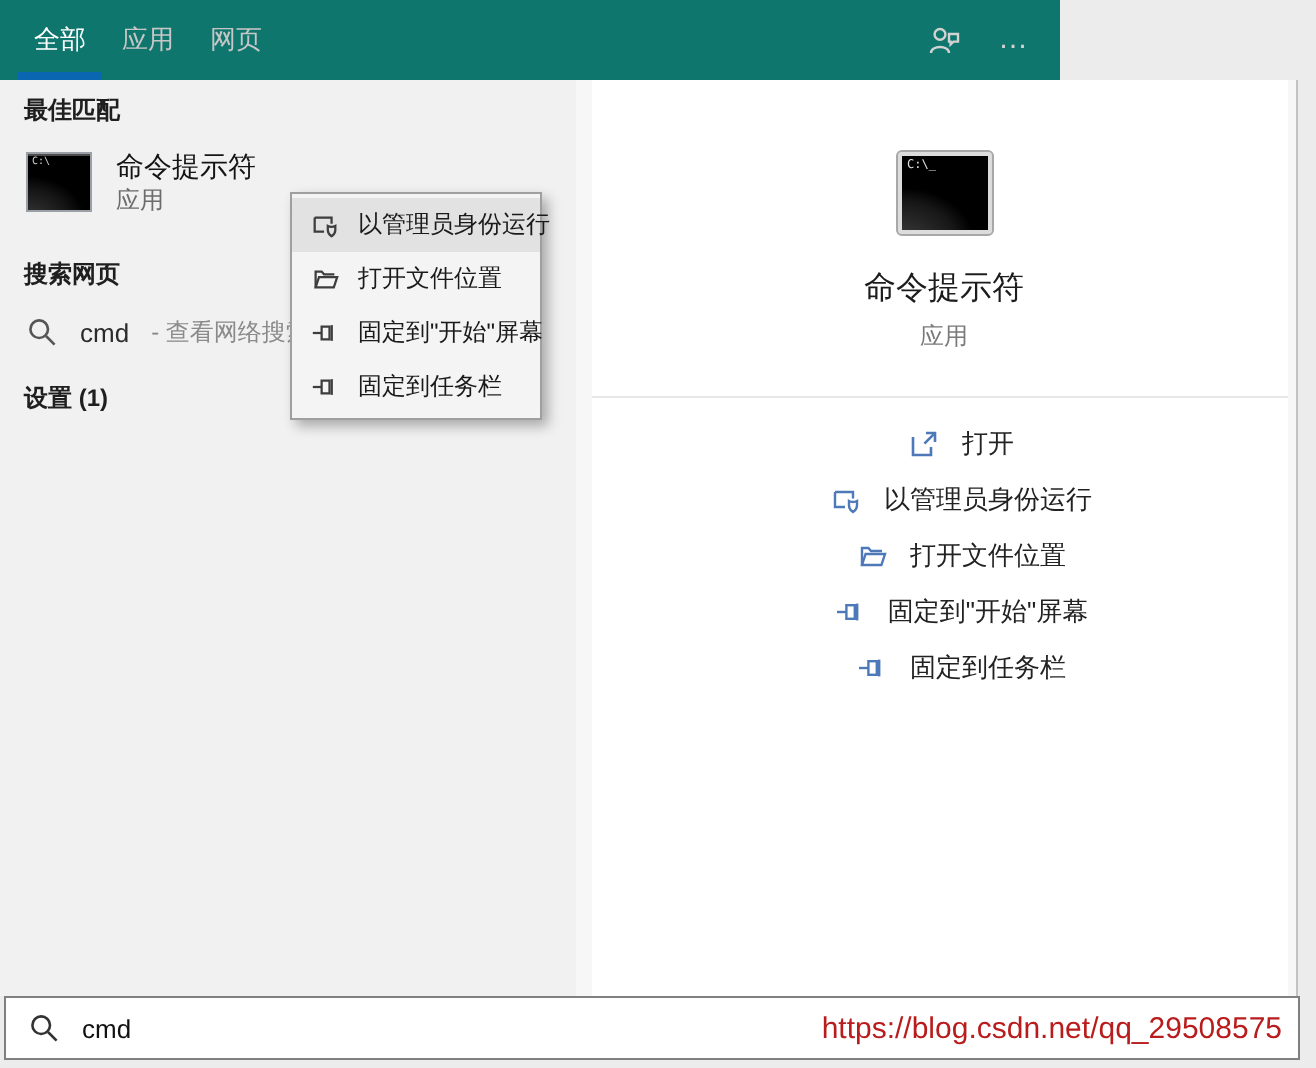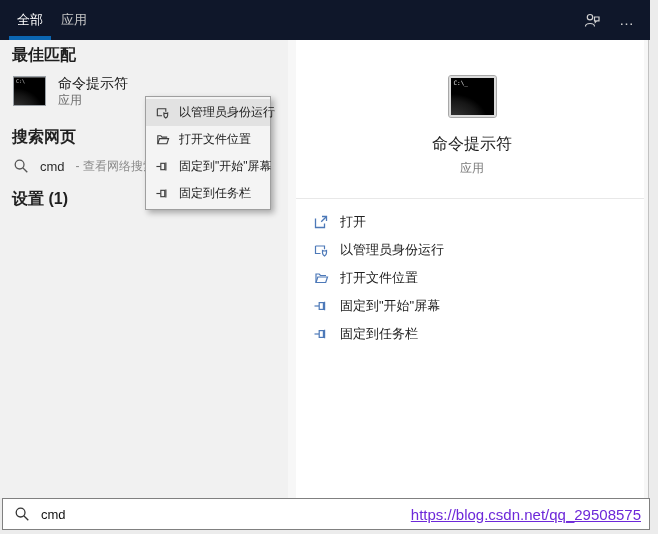--- a/index.html
+++ b/index.html
@@ -1,32 +1,32 @@
 <!DOCTYPE html>
 <html><head>
 <meta charset="utf-8">
 <style>
   * { margin:0; padding:0; box-sizing:border-box; }
   html,body { width:658px; height:534px; }
   body { font-family:"Liberation Sans","DejaVu Sans",sans-serif; }
   .screen { position:relative; width:658px; height:534px; background:#ececec; overflow:hidden; }
 
   
-  .header { position:absolute; left:0; top:0; width:650px; height:40px; background:#0f172a; display:flex; align-items:stretch; }
+  .header { position:absolute; left:0; top:0; width:530px; height:40px; background:#0f766e; display:flex; align-items:stretch; }
   .tabs { display:flex; padding-left:8px; }
   .tab { display:flex; align-items:center; padding:0 9px; font-size:13px; color:#c6c6c6; cursor:default; position:relative; }
   .tab.selected { color:#ffffff; }
   .tab.selected::after { content:""; position:absolute; left:1px; right:1px; bottom:0; height:4px; background:#0b66b2; }
   .caret { width:0; height:0; border:4px solid transparent; border-top-color:#c6c6c6; margin-left:6px; margin-top:4px; }
   .header-right { margin-left:auto; display:flex; align-items:center; gap:18px; padding-right:14px; color:#d2d2d2; }
   .hdr-ellipsis { font-size:15px; letter-spacing:2px; color:#d2d2d2; line-height:10px; }
 
   
   .left-panel { position:absolute; left:0; top:40px; width:288px; height:458px; background:#f1f1f1; padding-top:7px; }
-  .section-h { font-size:16px; font-weight:bold; color:#1f1f1f; margin-left:12px; line-height:16px; }
+  .section-h { font-size:12px; font-weight:bold; color:#1f1f1f; margin-left:12px; line-height:16px; }
   .best-match-row { margin-top:8px; height:40px; display:flex; align-items:center; gap:12px; padding-left:13px; }
   .cmd-icon-sm { width:33px; height:30px; flex:0 0 auto; border:1px solid #9aa0a6;
     background:radial-gradient(ellipse 150% 130% at 0% 120%, #3a3a3a 0%, #141414 45%, #000 62%);
     box-shadow: inset 0 1px 0 rgba(255,255,255,.3); position:relative; }
   .cmd-icon-sm::after { content:"C:\\"; position:absolute; top:1px; left:2px; font-size:5px; color:#cfcfcf; font-family:"DejaVu Sans Mono",monospace; }
   .bm-text { display:flex; flex-direction:column; gap:3px; }
   .bm-title { font-size:14px; color:#141414; line-height:16px; }
   .bm-sub { font-size:12px; color:#6c6c6c; line-height:13px; }
   .web-h { margin-top:18px; }
   .web-row { margin-top:10px; height:22px; display:flex; align-items:center; gap:11px; padding-left:13px; white-space:nowrap; overflow:hidden; }
@@ -48,44 +48,45 @@
   .preview { position:absolute; left:296px; top:40px; width:353px; height:458px; background:#ffffff; border-right:1px solid #c2c2c2; }
   .scroll-strip { position:absolute; right:0; top:0; width:4px; height:100%; background:#f7f7f7; }
   .pv-head { text-align:center; }
   .cmd-icon-lg { width:47px; height:41px; margin:36px auto 0; border:2px solid #dcdcdc; outline:1px solid #a8a8a8; border-radius:2px; position:relative;
     background:radial-gradient(ellipse 140% 120% at 0% 115%, #3c3c3c 0%, #161616 45%, #000 60%); }
   .cmd-icon-lg::after { content:"C:\\_"; position:absolute; top:1px; left:3px; font-size:6px; color:#e0e0e0; font-family:"DejaVu Sans Mono",monospace; }
   .pv-title { margin-top:17px; font-size:16px; color:#1c1c1c; }
   .pv-sub { margin-top:5px; font-size:12px; color:#7a7a7a; }
   .divider { margin-top:21px; border-top:1px solid #e8e8e8; height:0; }
   .actions { padding-top:9px; }
-  .action-row { height:28px; display:flex; align-items:center; gap:11px; padding-left:17px; font-size:13px; color:#222; }
+  .action-row { height:28px; display:flex; align-items:center; gap:11px; padding-left:17px; font-size:13px; color:#222;justify-content:center; }
   .action-row .icon16 { color:#4d79b8; flex:0 0 auto; }
 
   
   .search-bar { position:absolute; left:2px; top:498px; width:648px; height:32px; background:#fff;
     border:1px solid #808080; display:flex; align-items:center; padding:0 8px 0 11px; }
   .search-bar .icon16 { color:#333; margin-right:11px; flex:0 0 auto; }
   .sb-query { font-size:13px; color:#111; }
-  .watermark { margin-left:auto; font-size:15px; color:#6d28d9; white-space:nowrap;text-decoration:underline; }
+  .watermark { margin-left:auto; font-size:15px; color:#b91c1c; white-space:nowrap; }
 
   .icon16 { width:16px; height:16px; display:inline-block; }
   .icon15 { width:15px; height:15px; display:inline-block; }
   .icon18 { width:18px; height:18px; display:inline-block; }
   svg { display:block; width:100%; height:100%; }
 </style>
 </head>
 <body>
 
 <div class="screen">
 
   <div class="header">
     <div class="tabs">
       <div class="tab selected">全部</div>
       <div class="tab">应用</div>
+      <div class="tab">网页</div>
     </div>
     <div class="header-right">
       <span class="icon18">
         <svg viewBox="0 0 18 18" fill="none" stroke="currentColor" stroke-width="1.2">
           <circle cx="7" cy="6.2" r="2.7"></circle>
           <path d="M2.5 15.5 c0-4 9-4 9 0"></path>
           <path d="M11.5 6 h4.5 v3.8 h-2.3 l-1.4 1.4 v-1.4 h-.8 z"></path>
         </svg>
       </span>
       <span class="hdr-ellipsis">…</span>

